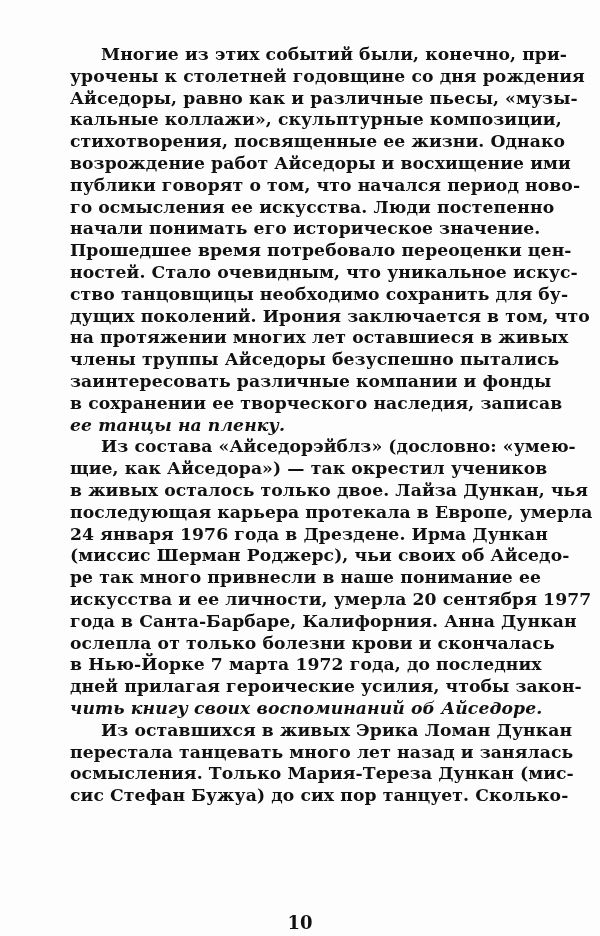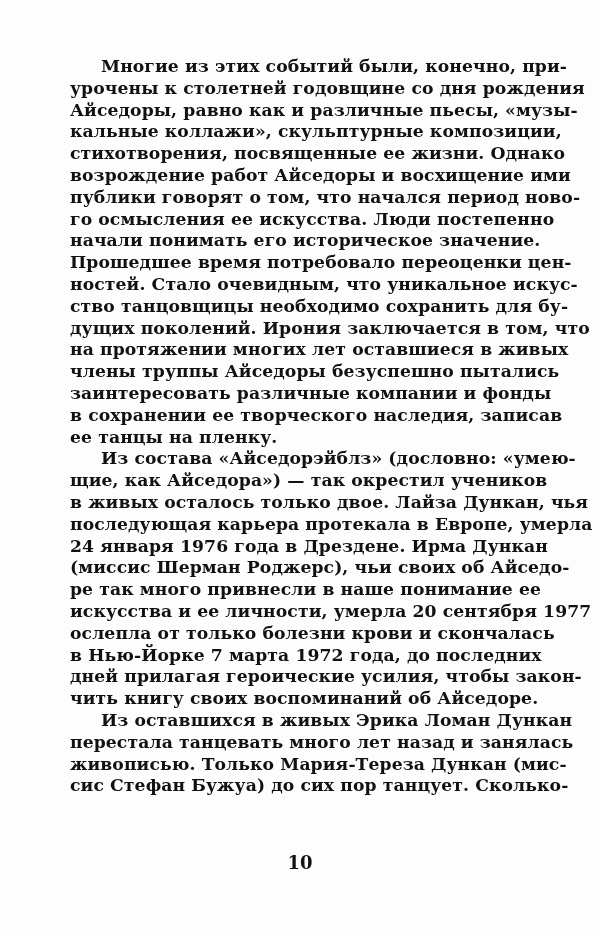--- a/index.html
+++ b/index.html
@@ -1,28 +1,28 @@
 <!DOCTYPE html>
 <html><head>
 <meta charset="utf-8">
 <style>
   html, body { margin:0; padding:0; }
   body {
     width:600px; height:936px; background:#fdfdfd; position:relative; overflow:hidden;
     font-family:"DejaVu Serif", serif; color:#111;
   }
-  .page { position:absolute; left:70px; top:56px; width:463px; }
+  .page { position:absolute; left:70px; top:44px; width:463px; }
   .line {
     display:block; height:21.8px; line-height:21.8px; font-size:17.2px; font-weight:bold;
     white-space:nowrap; text-align:justify; text-align-last:justify; letter-spacing:0.1px;
   }
   .line.indent { padding-left:31px; }
-  .line.last { text-align-last:left; }
+  .line.last { text-align-last:left;font-style:italic; }
   .pagenum {
-    position:absolute; left:0; width:600px; top:852px; text-align:center;
+    position:absolute; left:0; width:600px; top:912px; text-align:center;
     font-size:18px; font-weight:bold; font-family:"DejaVu Serif", serif;
   }
 </style>
 </head>
 <body>
 
 <div class="page" id="page-body">
     <span class="line indent">Многие из этих событий были, конечно, при-</span>
     <span class="line">урочены к столетней годовщине со дня рождения</span>
     <span class="line">Айседоры, равно как и различные пьесы, «музы-</span>
@@ -42,22 +42,23 @@
     <span class="line">в сохранении ее творческого наследия, записав</span>
     <span class="line last">ее танцы на пленку.</span>
     <span class="line indent">Из состава «Айседорэйблз» (дословно: «умею-</span>
     <span class="line">щие, как Айседора») — так окрестил учеников</span>
     <span class="line">в живых осталось только двое. Лайза Дункан, чья</span>
     <span class="line">последующая карьера протекала в Европе, умерла</span>
     <span class="line">24 января 1976 года в Дрездене. Ирма Дункан</span>
     <span class="line">(миссис Шерман Роджерс), чьи своих об Айседо-</span>
     <span class="line">ре так много привнесли в наше понимание ее</span>
     <span class="line">искусства и ее личности, умерла 20 сентября 1977</span>
+    <span class="line">года в Санта-Барбаре, Калифорния. Анна Дункан</span>
     <span class="line">ослепла от только болезни крови и скончалась</span>
     <span class="line">в Нью-Йорке 7 марта 1972 года, до последних</span>
     <span class="line">дней прилагая героические усилия, чтобы закон-</span>
     <span class="line last">чить книгу своих воспоминаний об Айседоре.</span>
     <span class="line indent">Из оставшихся в живых Эрика Ломан Дункан</span>
     <span class="line">перестала танцевать много лет назад и занялась</span>
-    <span class="line">живописью. Только Мария-Тереза Дункан (мис-</span>
+    <span class="line">осмысления. Только Мария-Тереза Дункан (мис-</span>
     <span class="line">сис Стефан Бужуа) до сих пор танцует. Сколько-</span>
   </div>
 <div class="pagenum">10</div>
 
 </body></html>

